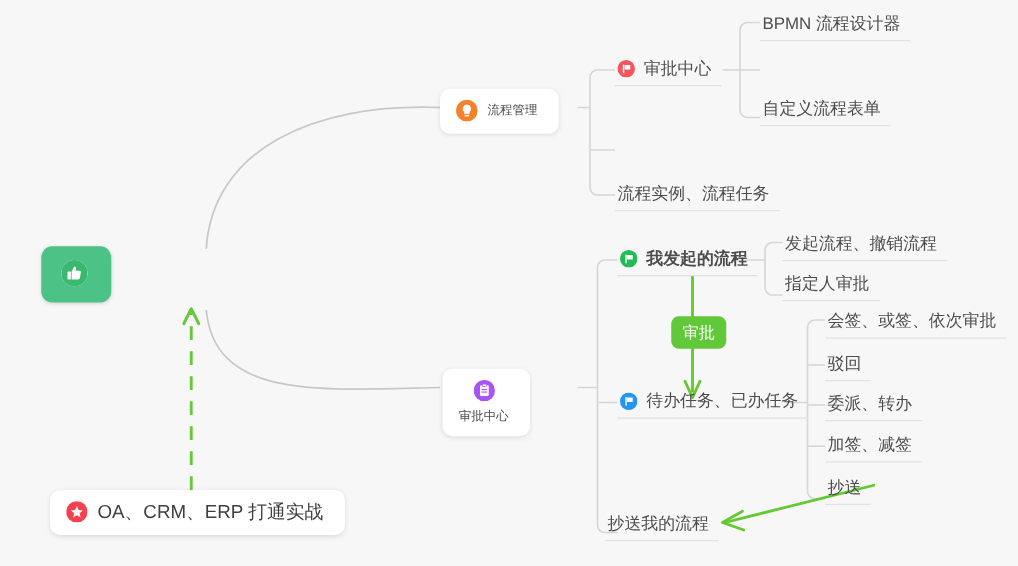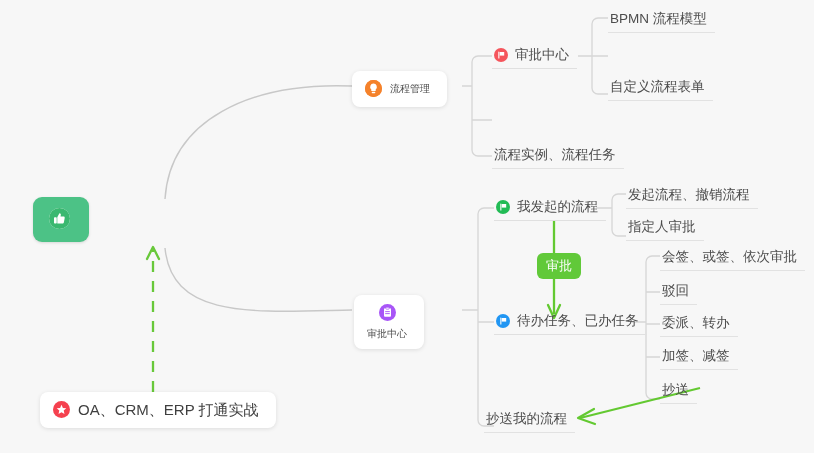--- a/index.html
+++ b/index.html
@@ -143,21 +143,21 @@
       <svg width="14" height="14" viewBox="0 0 14 14">
         <circle cx="7" cy="7" r="7" fill="#f5555c"></circle>
         <rect x="4.3" y="3.6" width="1.1" height="7" rx="0.4" fill="#ffffff"></rect>
         <path d="M5.7 4 L10.2 4 L10.2 7.6 L5.7 7.6 Z" fill="#ffffff"></path>
       </svg>
     </span>
     <span class="t-label">审批中心</span>
   </div>
 
   <div class="text-node plain" style="left:608px; top:8px;">
-    <span class="t-label">BPMN 流程模型</span>
+    <span class="t-label">BPMN 流程设计器</span>
   </div>
   <div class="text-node plain" style="left:608px; top:76px;">
     <span class="t-label">自定义流程表单</span>
   </div>
 
   <div class="text-node plain" style="left:492px; top:144px;">
     <span class="t-label">流程实例、流程任务</span>
   </div>
 
   <div class="card-node" style="left:354px; top:295px;flex-direction:column;">
@@ -166,21 +166,21 @@
         <circle cx="8.5" cy="8.5" r="8.5" fill="#a855f7"></circle>
         <rect x="5" y="4.2" width="7" height="8.6" rx="1" fill="#ffffff"></rect>
         <rect x="6.8" y="3.2" width="3.4" height="2" rx="0.8" fill="#ffffff" stroke="#a855f7" stroke-width="0.7"></rect>
         <rect x="6.2" y="7.2" width="4.6" height="0.9" fill="#a855f7"></rect>
         <rect x="6.2" y="9.2" width="4.6" height="0.9" fill="#a855f7"></rect>
       </svg>
     </span>
     <span class="card-label">审批中心</span>
   </div>
 
-  <div class="text-node" style="left:494px; top:196px;">
+  <div class="text-node" style="left:494px; top:196px;font-weight:bold;">
     <span class="ico sm">
       <svg width="14" height="14" viewBox="0 0 14 14">
         <circle cx="7" cy="7" r="7" fill="#22bb55"></circle>
         <rect x="4.3" y="3.6" width="1.1" height="7" rx="0.4" fill="#ffffff"></rect>
         <path d="M5.7 4 L10.2 4 L10.2 7.6 L5.7 7.6 Z" fill="#ffffff"></path>
       </svg>
     </span>
     <span class="t-label">我发起的流程</span>
   </div>
 

